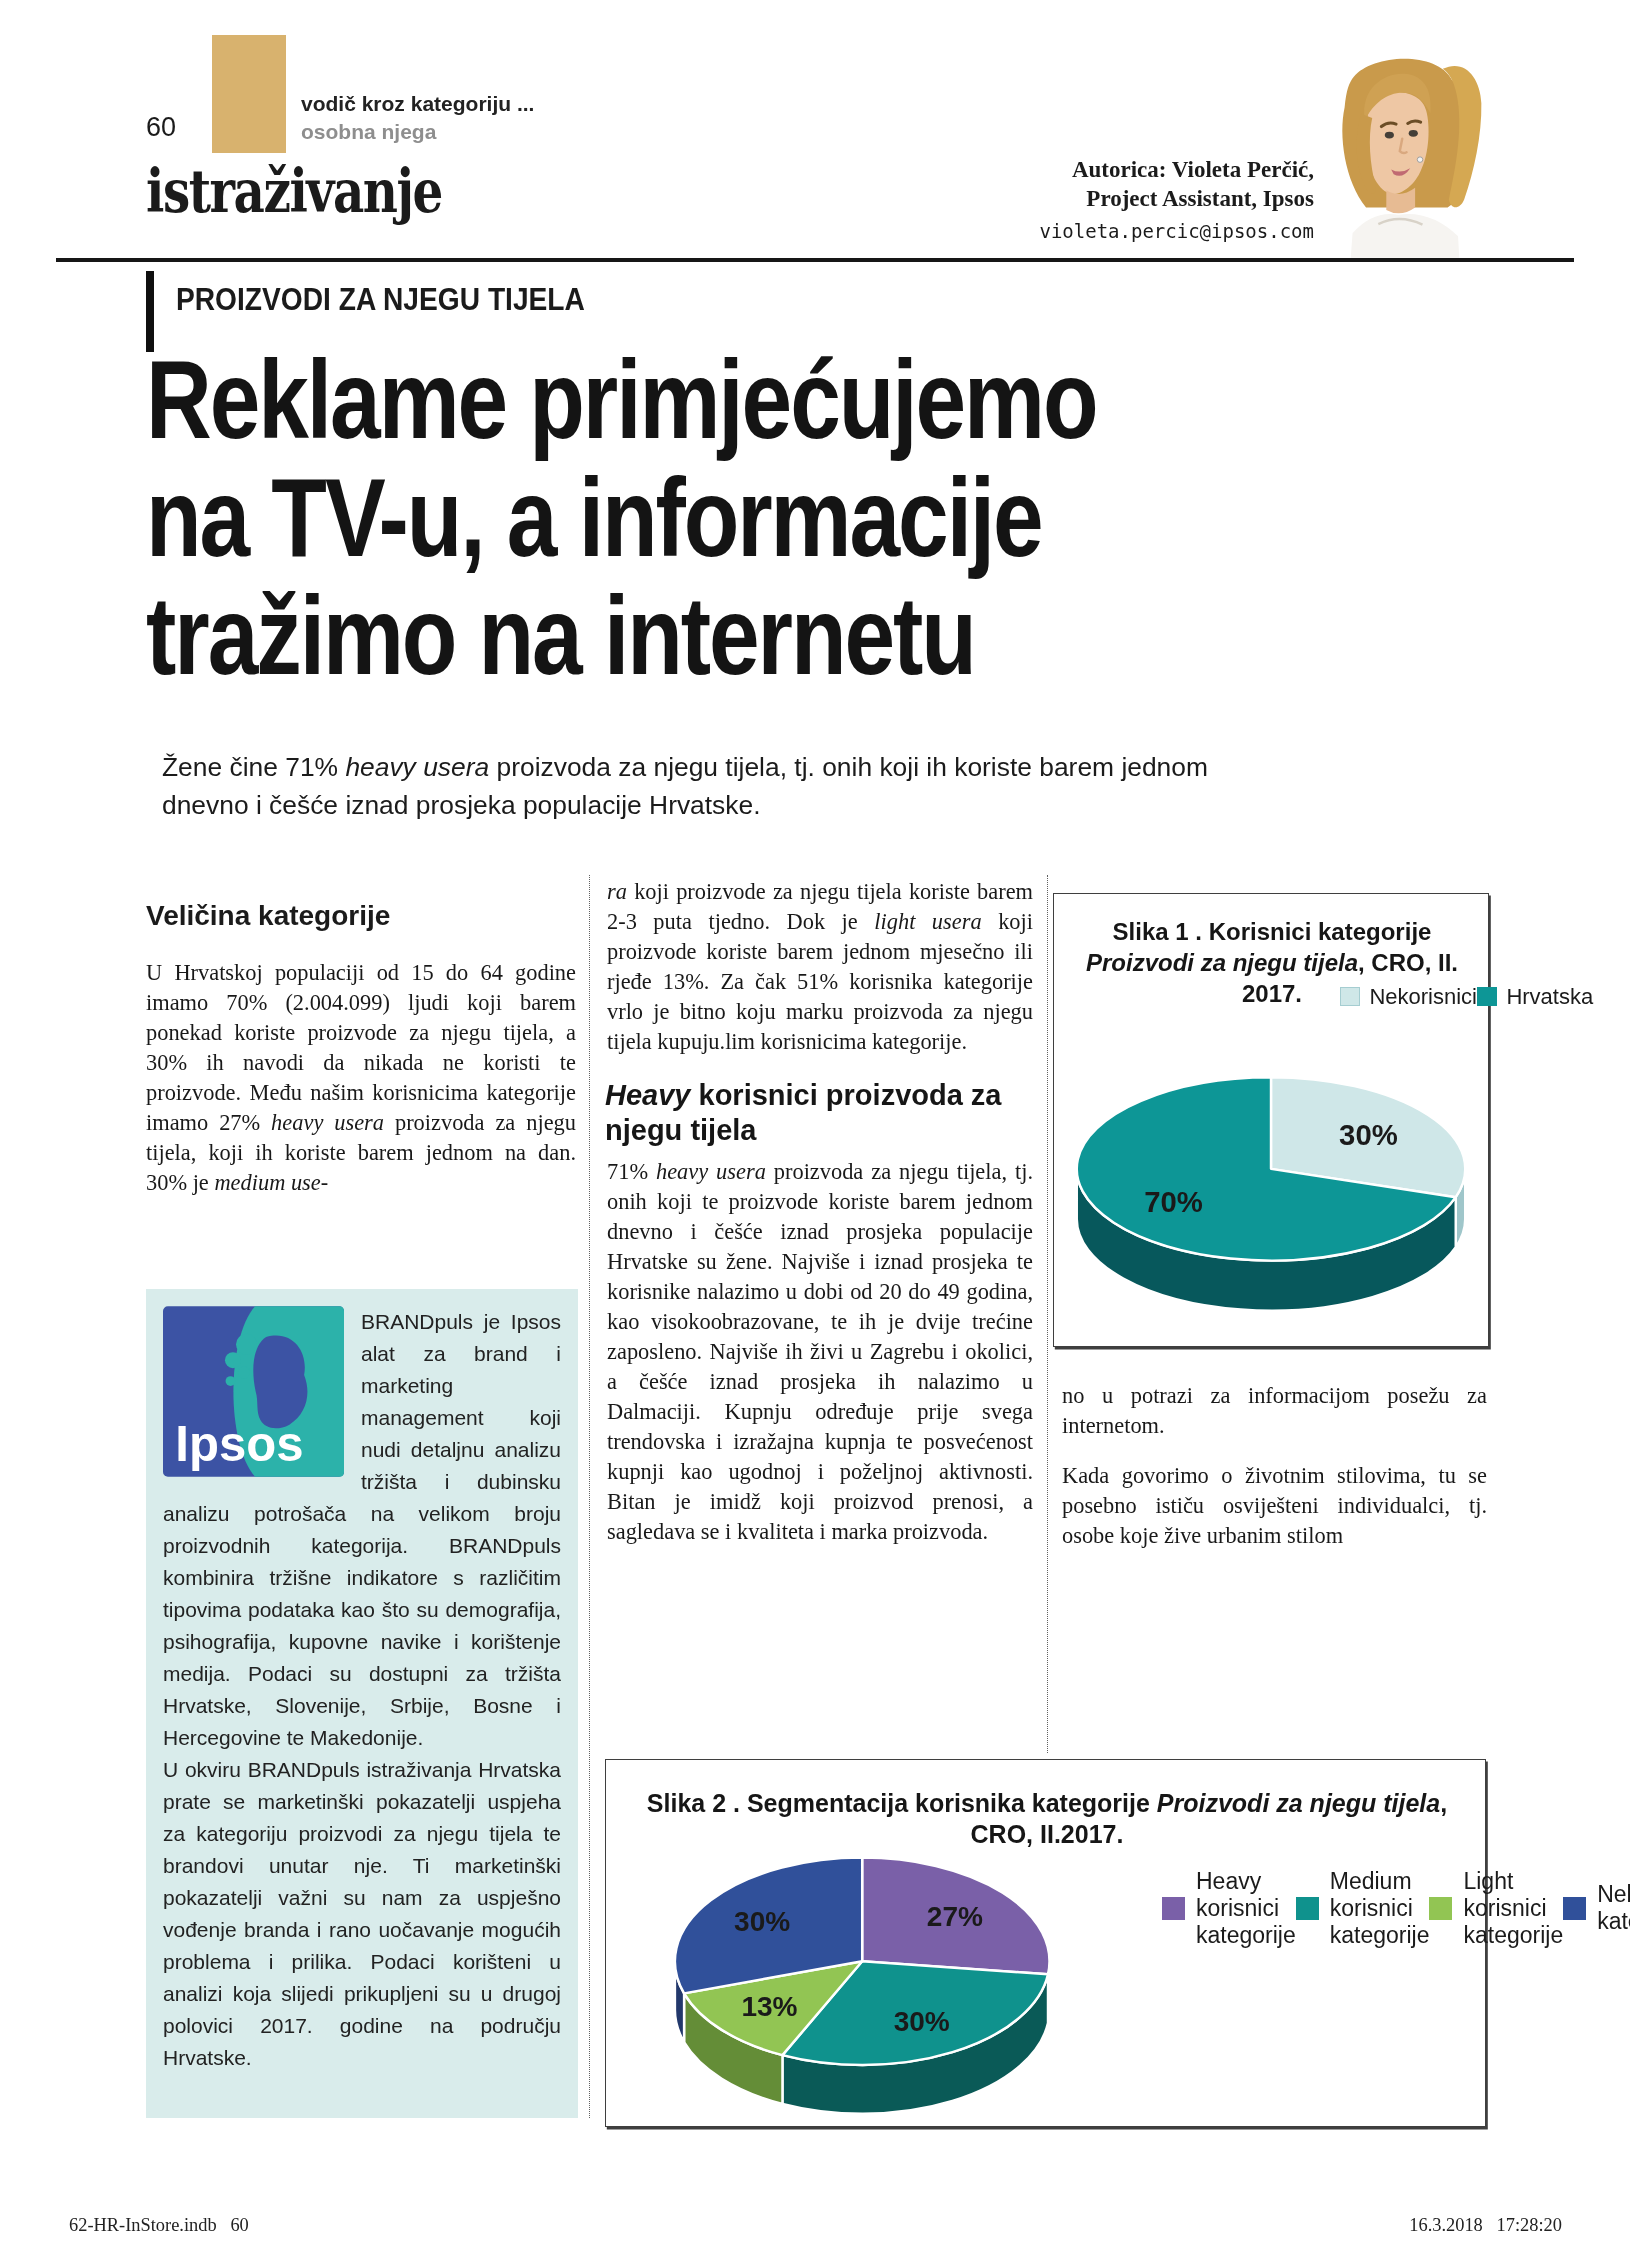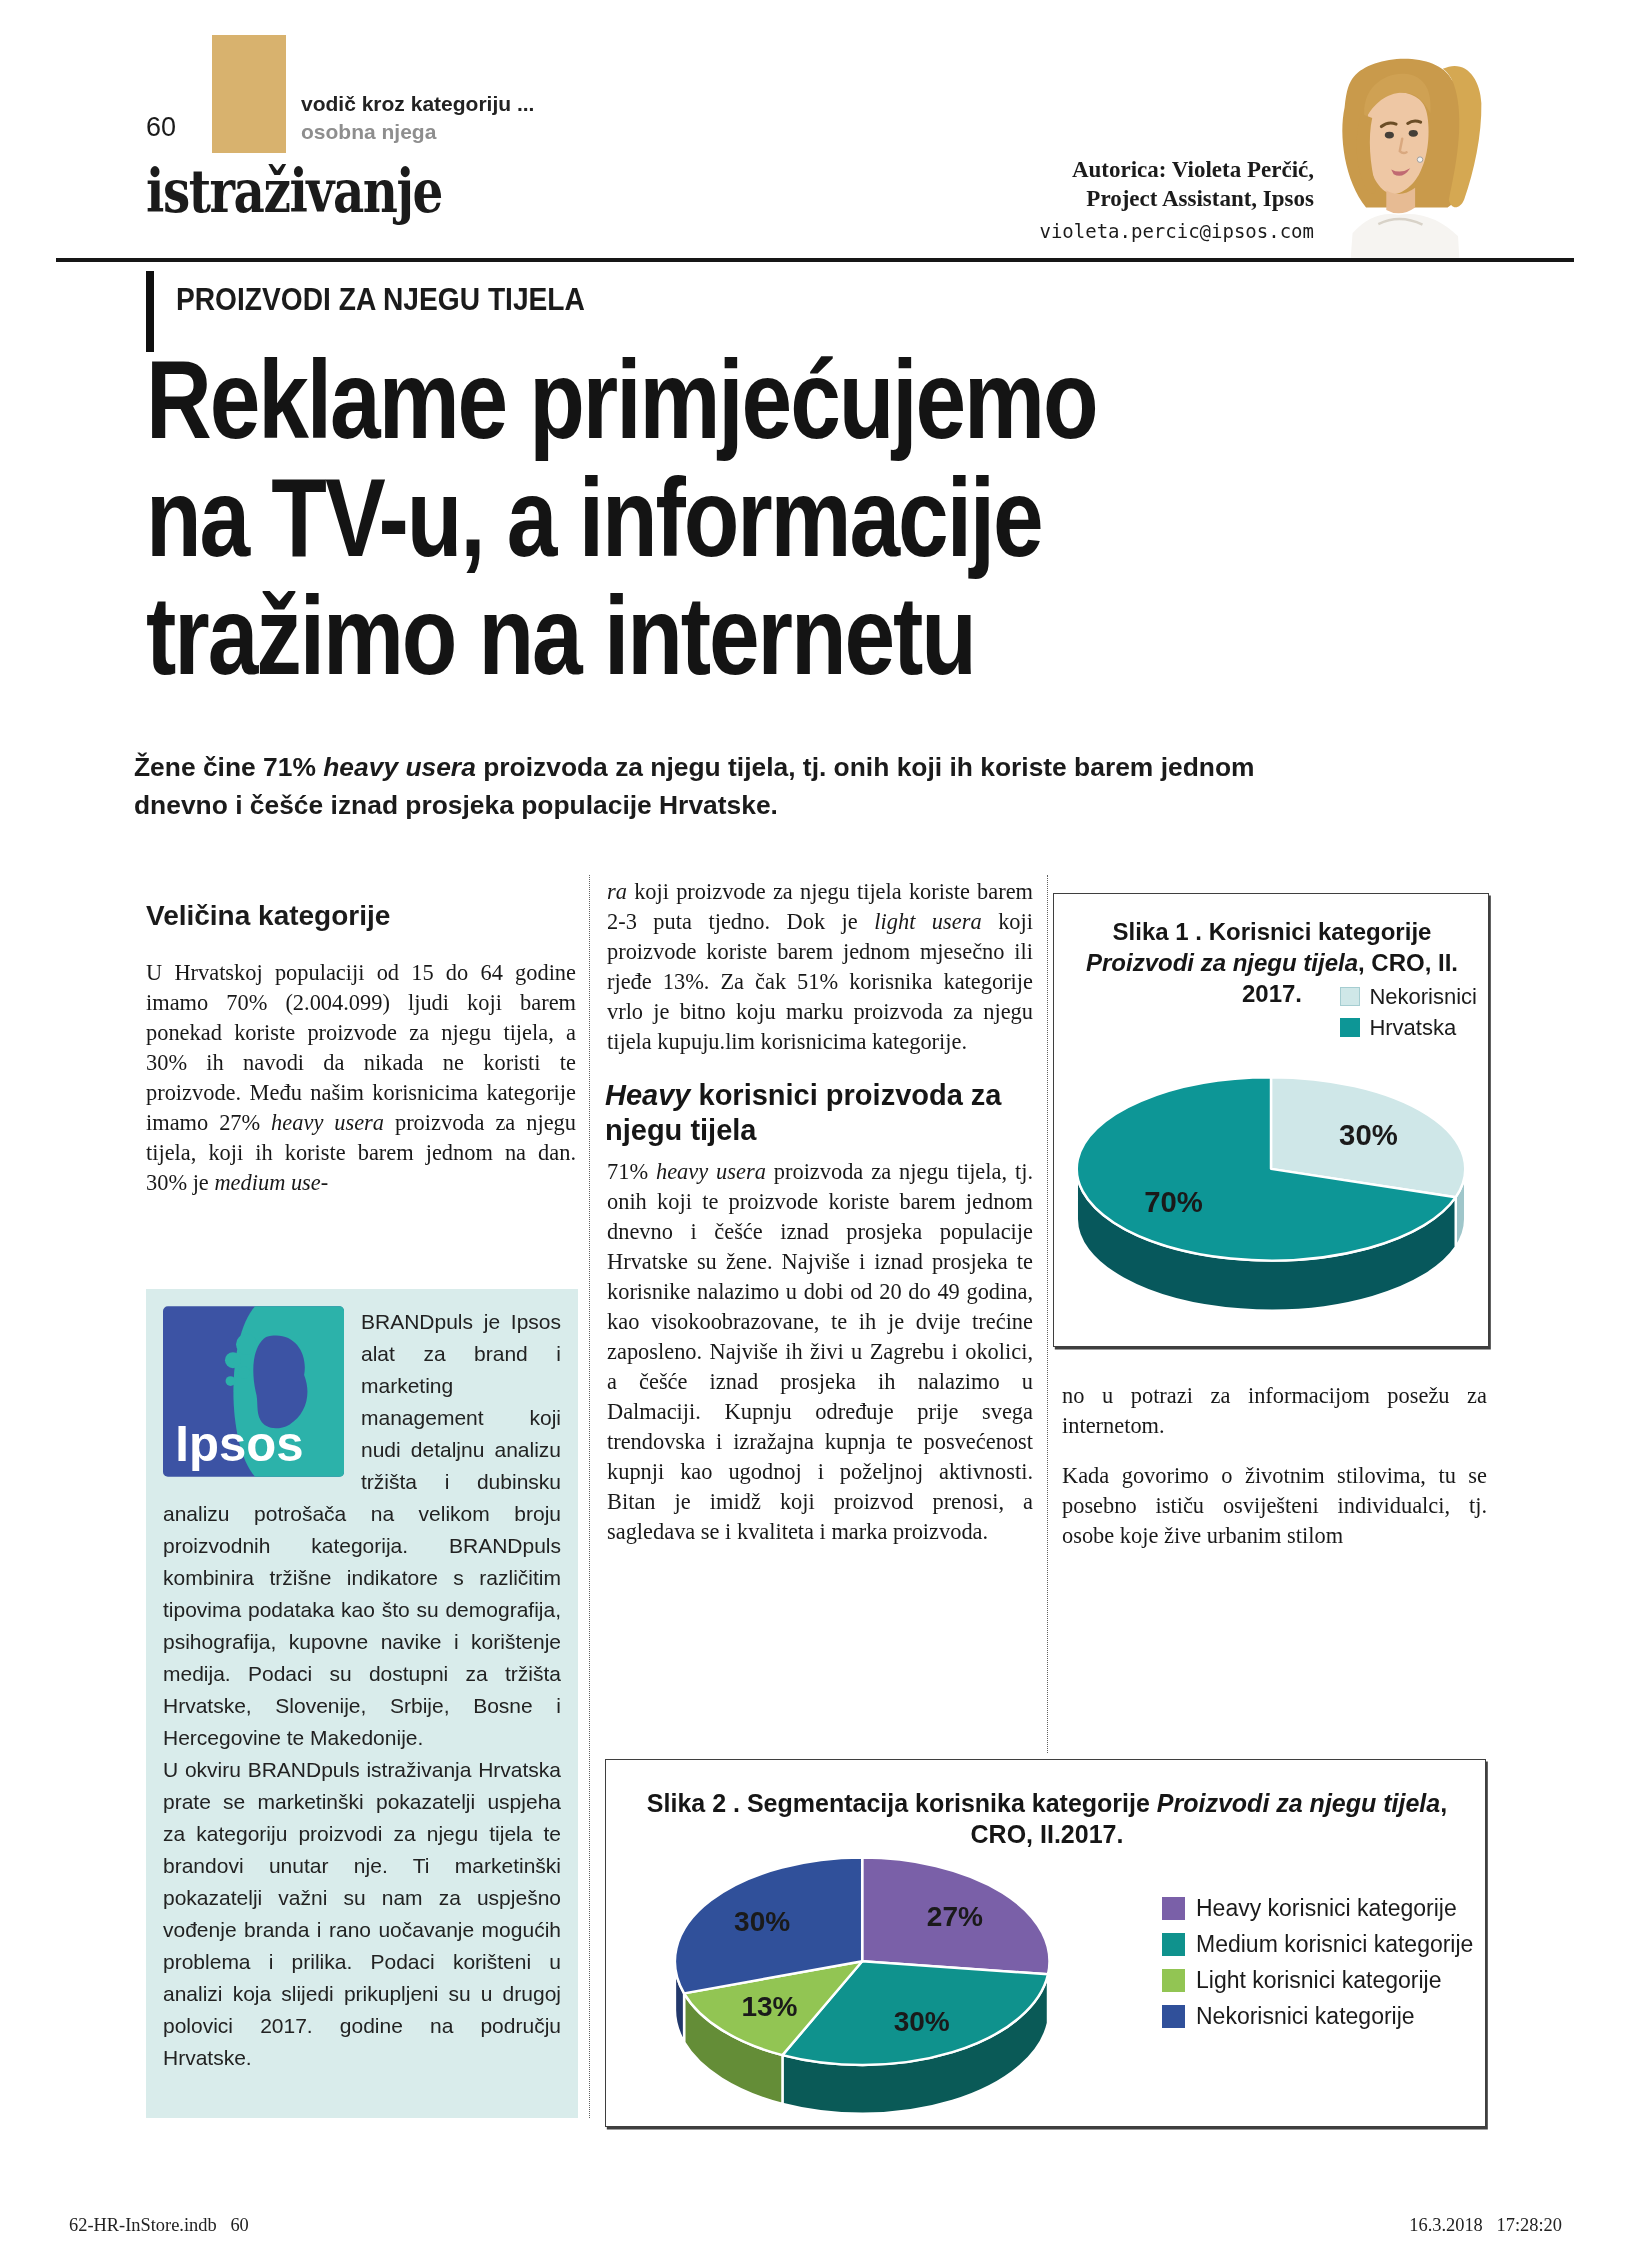--- a/index.html
+++ b/index.html
@@ -21,21 +21,21 @@
           font-family:"Liberation Serif",serif;font-weight:bold;font-size:23px;line-height:29px}
   .author-email{font-family:"DejaVu Sans Mono",monospace;font-weight:normal;font-size:19px;margin-top:3.7px}
   .photo{left:1317px;top:49px;width:176px;height:209px}
   .top-rule{left:56px;top:258px;width:1518px;height:3.7px;background:#161616}
   .eyebrow-bar{left:146px;top:271px;width:8px;height:81px;background:#101010}
   .eyebrow{left:176px;top:281px;font-size:32px;font-weight:bold;transform:scaleX(.88);transform-origin:left top;letter-spacing:0}
 
   
   .main-title{left:146px;top:341px;font-weight:bold;font-size:111px;line-height:118px;
               letter-spacing:-2.5px;transform:scaleX(.82);transform-origin:left top;color:#141414}
-  .lead{left:134px;width:1375px;font-weight:bold;font-size:26.4px;line-height:39px}
+  .lead{left:162px;width:1375px;font-weight:normal;font-size:26.4px;line-height:39px}
   .lead1{top:748px}.lead2{top:786px}
 
   
   .bodytext{font-family:"Liberation Serif",serif;font-size:22.4px;line-height:30px;color:#191919}
   .col1-h2{left:146px;top:900px;font-size:28px;font-weight:bold}
   .col1-para{left:146px;top:958px;width:430px}
   .col2{left:605px;top:875px;width:430px;height:882px;overflow:hidden}
   .col2 .subhead{font-size:29px;line-height:35px;font-weight:bold;font-family:"Liberation Sans",sans-serif;
                  margin-top:21px;margin-bottom:9px;color:#161616}
   .col2 p.bodytext{margin:2px}
@@ -53,21 +53,21 @@
   .ipsos-logo{float:left;width:181px;height:171px;margin-right:17px;margin-bottom:11px}
 
   
   .chart-box{background:#fff;border:1.8px solid #3f3f3f;box-shadow:1.8px 2.5px 0 0 #3f3f3f}
   .chart1{left:1053px;top:893px;width:436px;height:454px}
   .chart2{left:605px;top:1759px;width:881px;height:368px}
   .chart-title{position:absolute;font-weight:bold;text-align:center;color:#161616}
   .chart1 .chart-title{left:17px;top:22px;width:402px;font-size:24px;line-height:31px}
   .chart2 .chart-title{left:31px;top:28px;width:820px;font-size:25px;line-height:31px}
   .pie-svg{position:absolute;left:0;top:0;width:100%;height:100%}
-  .legend{position:absolute;display:flex;flex-direction:column}
+  .legend{position:absolute;display:flex;flex-direction:row}
   .chart1 .legend{left:286px;top:87px}
   .chart2 .legend{left:556px;top:130px}
   .lg-item{display:flex;align-items:center}
   .chart1 .lg-item{height:31px}
   .chart2 .lg-item{height:36px}
   .lg-sq{display:inline-block;flex:0 0 auto}
   .chart1 .lg-sq{width:19.6px;height:19.6px;margin-right:9.8px}
   .chart2 .lg-sq{width:23px;height:23px;margin-right:11px}
   .chart1 .lg-lb{font-size:22px}
   .chart2 .lg-lb{font-size:23px}

